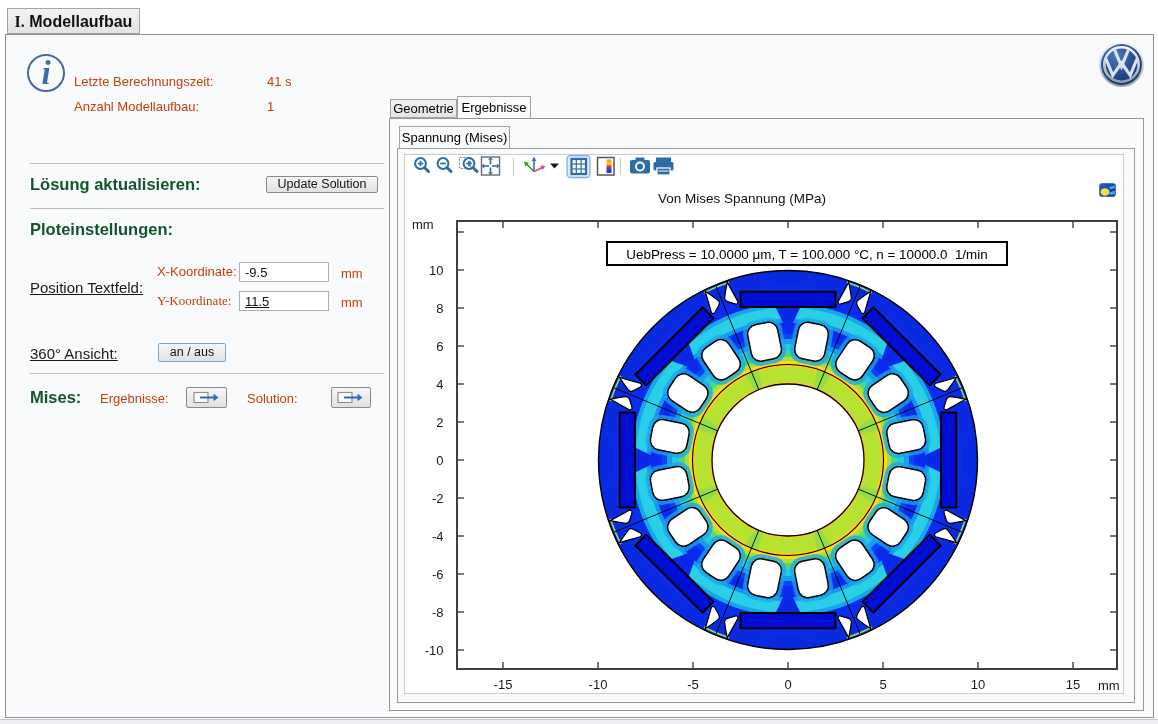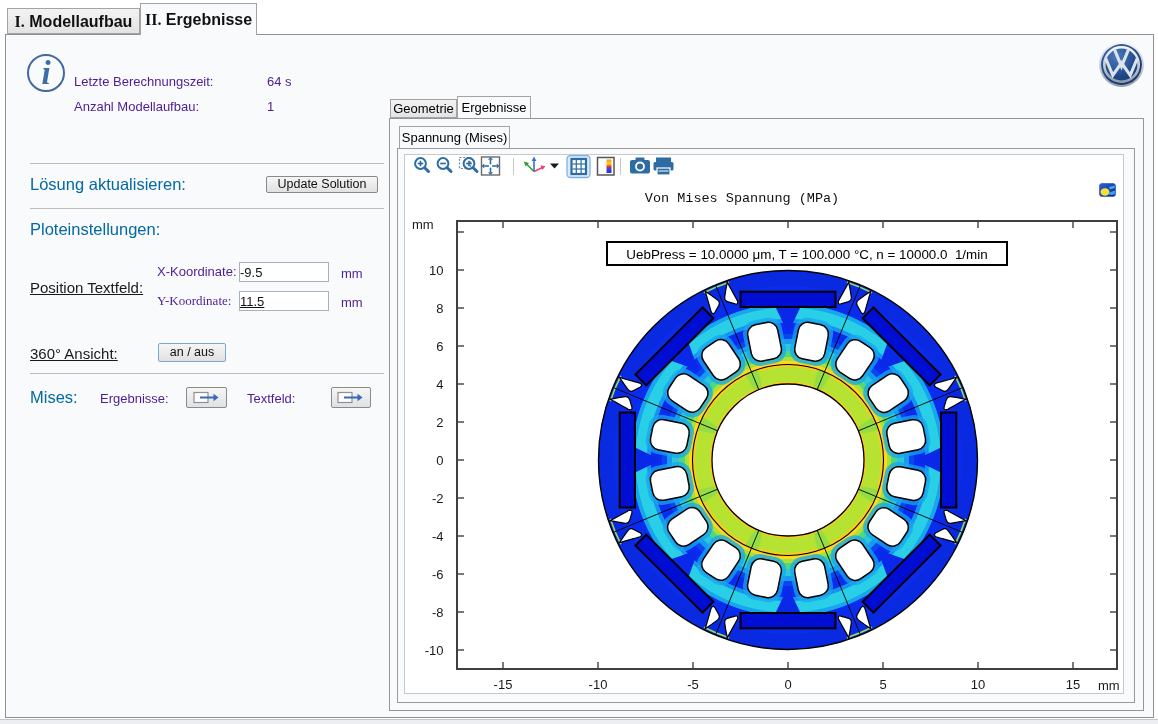--- a/index.html
+++ b/index.html
@@ -5,47 +5,46 @@
   * { margin:0; padding:0; box-sizing:border-box; }
   html,body { width:1158px; height:724px; background:#ffffff; font-family:"Liberation Sans", sans-serif; overflow:hidden; }
   .abs { position:absolute; }
   #page { position:relative; width:1158px; height:640px; background:#ffffff; }
   #belowstrip { position:absolute; left:0; top:719px; width:1158px; height:5px; background:#eceef2; border-top:1px solid #c3c7cd; }
   #mainpanel { position:absolute; left:5px; top:34px; width:1149px; height:684px; background:#f9fafc; border:1px solid #8f8f8f; }
   .tab { position:absolute; border:1px solid #a3a3a3; text-align:center; }
   #tab1 { left:7px; top:8px; width:133px; height:26px; background:linear-gradient(#f3f3f3,#e3e3e3); font-weight:bold; font-size:16px; line-height:25px; color:#111; }
   #tab2 { left:140px; top:3px; width:117px; height:32px; background:#f9fafc; border-bottom:none; font-weight:bold; font-size:16px; line-height:31px; color:#111; z-index:5; }
   .serifnum { font-family:"Liberation Serif", serif; }
-  .lbl13 { font-size:13px; color:#4c1d95; }
-  .bold17 { font-size:16.5px; font-weight:normal; color:#0369a1; }
+  .lbl13 { font-size:13px; color:#c2410c; }
+  .bold17 { font-size:16.5px; font-weight:bold; color:#14532d; }
   .under17 { font-size:15px; color:#1a1a1a; text-decoration:underline; }
   .sep { position:absolute; height:1px; background:#bdbdbd; }
-  .inputbox { position:absolute; width:90px; height:20px; background:#fff; border:1px solid #aab0b8; font-size:13px; line-height:18px; color:#111; font-family:"Liberation Sans", sans-serif; }
+  .inputbox { position:absolute; width:90px; height:20px; background:#fff; border:1px solid #aab0b8; font-size:13px; padding-left:5px; line-height:18px; color:#111; font-family:"Liberation Sans", sans-serif; }
   .btn { position:absolute; background:linear-gradient(#f6f6f6,#e1e1e1); border:1px solid #8a8a8a; border-radius:2px; font-size:12.5px; text-align:center; color:#111; }
   #rpanel { position:absolute; left:389px; top:118px; width:755px; height:593px; background:#f9fafc; border:1px solid #969696; }
   #rtab1 { left:390px; top:99px; width:67px; height:19px; background:linear-gradient(#f2f2f2,#e4e4e4); font-size:13px; line-height:18px; }
   #rtab2 { left:457px; top:96px; width:74px; height:22px; background:#f9fafc; border-bottom:none; font-size:13px; line-height:21px; z-index:6; }
   #spanel { position:absolute; left:397px; top:148px; width:738px; height:555px; background:#f9fafc; border:1px solid #9a9a9a; }
   #stab { left:399px; top:126px; width:111px; height:22px; background:#f9fafc; border-bottom:none; font-size:13px; line-height:21px; z-index:6; }
   #gbox { position:absolute; left:404px; top:154px; width:720px; height:540px; background:#ffffff; border:1px solid #c5c9d0; }
   .ticklabel { position:absolute; font-size:13px; color:#1a1a1a; }
 </style>
 </head>
 <body>
 <div id="page">
   <div id="mainpanel"></div>
     <div id="belowstrip"></div>
   <div id="tab1" class="tab"><span class="serifnum">I.</span> Modellaufbau</div>
-  <div id="tab2" class="tab"><span class="serifnum">II.</span> Ergebnisse</div>
 
   <div class="abs" style="left:27px;top:54px;width:38px;height:38px;border:2.5px solid #44699e;border-radius:50%;"></div>
   <div class="abs" style="left:27px;top:53px;width:38px;height:38px;text-align:center;font-family:'Liberation Serif',serif;font-style:italic;font-weight:bold;font-size:33px;color:#3a6ea5;line-height:41px;">i</div>
 
   <div class="abs lbl13" style="left:74px;top:74px;">Letzte Berechnungszeit:</div>
-  <div class="abs lbl13" style="left:267px;top:74px;">64 s</div>
+  <div class="abs lbl13" style="left:267px;top:74px;">41 s</div>
   <div class="abs lbl13" style="left:74px;top:99px;">Anzahl Modellaufbau:</div>
   <div class="abs lbl13" style="left:267px;top:99px;">1</div>
 
   <div class="sep" style="left:30px;top:163px;width:354px;"></div>
   <div class="abs bold17" style="left:30px;top:175px;">Lösung aktualisieren:</div>
   <div class="btn" style="left:266px;top:176px;width:112px;height:17px;line-height:15px;">Update Solution</div>
   <div class="sep" style="left:30px;top:208px;width:354px;"></div>
 
   <div class="abs bold17" style="left:30px;top:220px;">Ploteinstellungen:</div>
 
@@ -61,35 +60,35 @@
   <div class="btn" style="left:158px;top:343px;width:68px;height:19px;line-height:17px;border:1px solid #7aa8d4;">an / aus</div>
   <div class="sep" style="left:30px;top:373px;width:354px;"></div>
 
   <div class="abs bold17" style="left:30px;top:388px;">Mises:</div>
   <div class="abs lbl13" style="left:100px;top:391px;">Ergebnisse:</div>
   <div class="btn" style="left:186px;top:387px;width:41px;height:21px;"><svg width="32" height="15" viewBox="0 0 32 15" style="margin-top:2px">
         <rect x="3" y="2.5" width="14" height="10" fill="#fdfdfd" stroke="#909090" stroke-width="1.2"></rect>
         <line x1="9" y1="7.5" x2="23" y2="7.5" stroke="#3468c0" stroke-width="2"></line>
         <path d="M 22.5,3.8 L 22.5,11.2 L 27.5,7.5 Z" fill="#3468c0"></path>
       </svg></div>
-  <div class="abs lbl13" style="left:247px;top:391px;">Textfeld:</div>
+  <div class="abs lbl13" style="left:247px;top:391px;">Solution:</div>
   <div class="btn" style="left:331px;top:387px;width:40px;height:21px;"><svg width="32" height="15" viewBox="0 0 32 15" style="margin-top:2px">
         <rect x="3" y="2.5" width="14" height="10" fill="#fdfdfd" stroke="#909090" stroke-width="1.2"></rect>
         <line x1="9" y1="7.5" x2="23" y2="7.5" stroke="#3468c0" stroke-width="2"></line>
         <path d="M 22.5,3.8 L 22.5,11.2 L 27.5,7.5 Z" fill="#3468c0"></path>
       </svg></div>
 
   <div id="rpanel"></div>
   <div id="rtab1" class="tab">Geometrie</div>
   <div id="rtab2" class="tab">Ergebnisse</div>
   <div id="spanel"></div>
   <div id="stab" class="tab">Spannung (Mises)</div>
   <div id="gbox"></div>
 
-  <div class="abs" style="left:592px;top:191px;width:300px;text-align:center;font-size:13.5px;color:#111;font-family:Liberation Mono, monospace;">Von Mises Spannung (MPa)</div>
+  <div class="abs" style="left:592px;top:191px;width:300px;text-align:center;font-size:13.5px;color:#111;">Von Mises Spannung (MPa)</div>
   <div class="abs ticklabel" style="left:412px;top:217px;">mm</div>
   <div class="abs ticklabel" style="left:1098px;top:678px;">mm</div>
 
   <div class="abs" style="left:404px;top:154px;"><svg width="720" height="540" viewBox="0 0 720 540" xmlns="http://www.w3.org/2000/svg">
         <defs>
           <radialGradient id="jet" cx="0" cy="0" r="189.5" gradientUnits="userSpaceOnUse">
             <stop offset="0.3953" stop-color="#ffc91e"></stop>
             <stop offset="0.4095" stop-color="#ffc91e"></stop>
             <stop offset="0.4137" stop-color="#b6e332"></stop>
             <stop offset="0.4887" stop-color="#b6e332"></stop>

